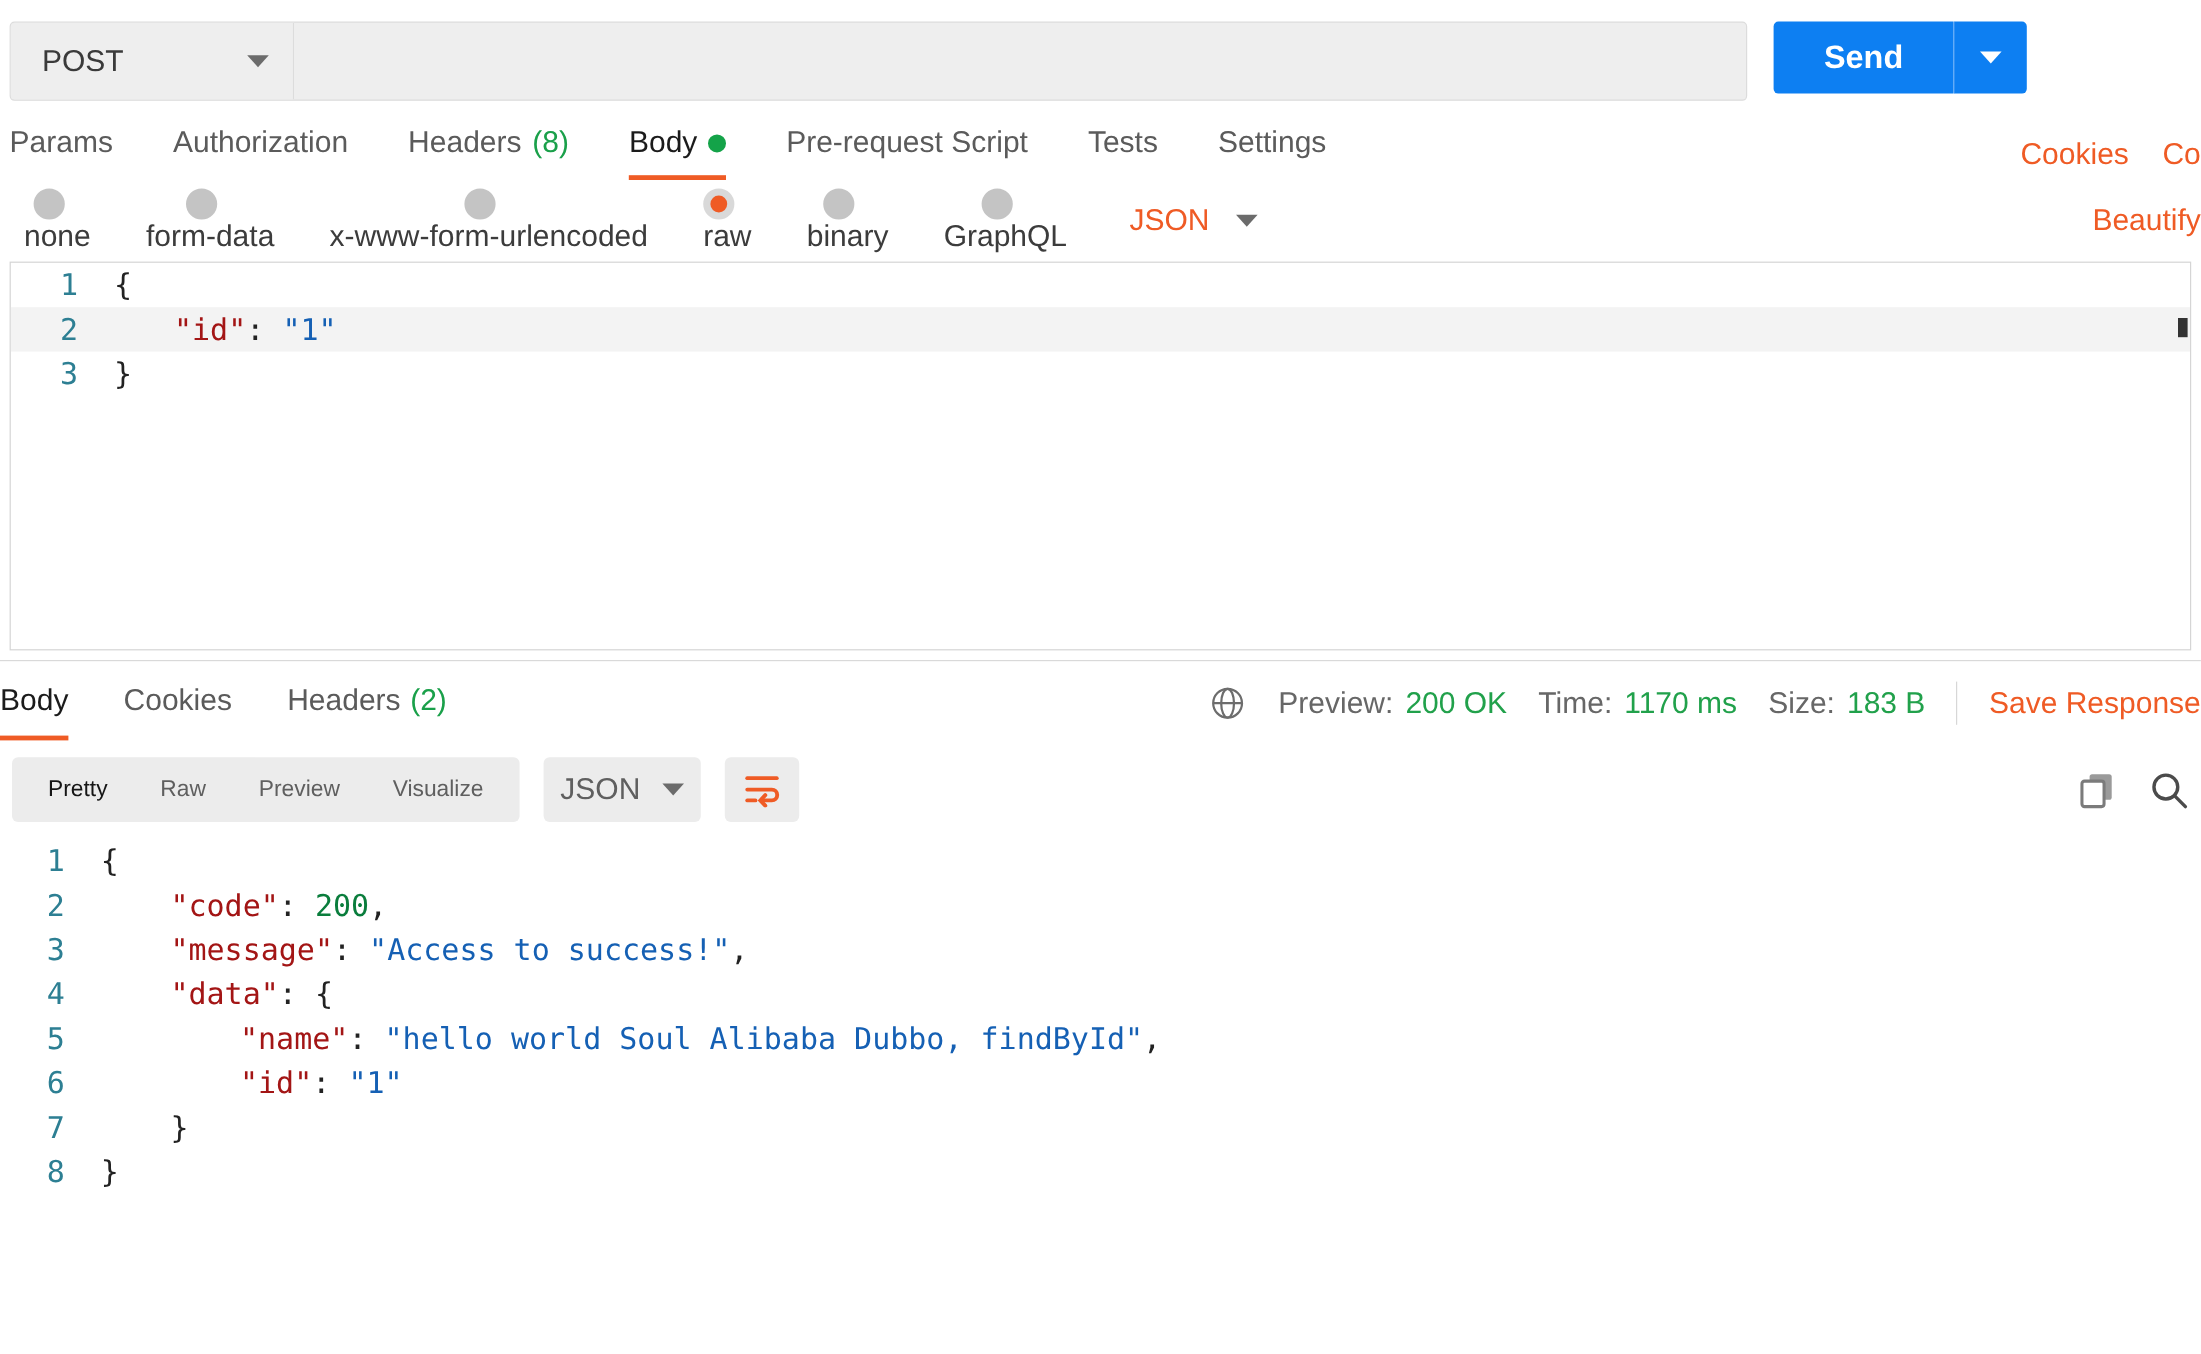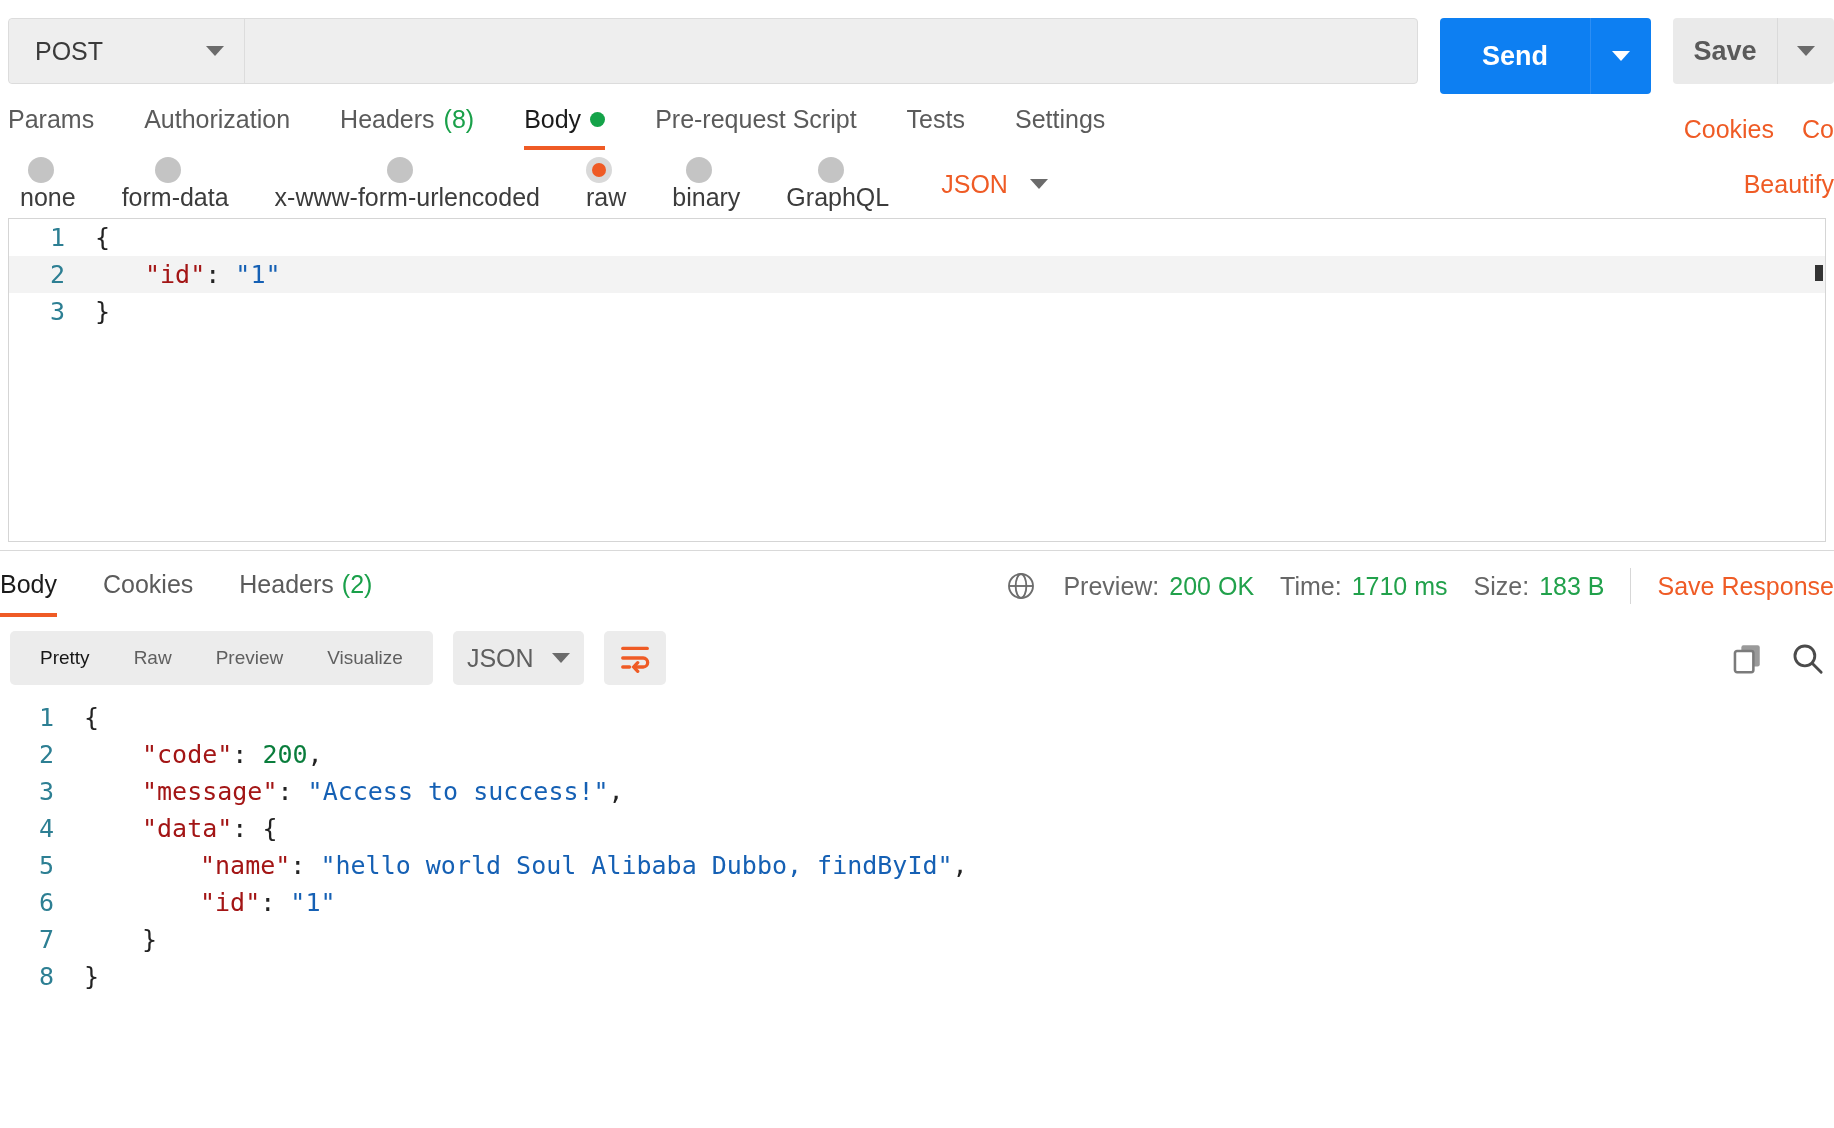--- a/index.html
+++ b/index.html
@@ -58,21 +58,21 @@
     font-size:25px;
     color:#3c3c3c;
     background:#eeeeee;
     border-radius:0 4px 4px 0;
     cursor:text;
     overflow:hidden;white-space:nowrap;
   }
   .send-group{
     display:flex;align-items:stretch;
     margin-left:22px;
-    height:76px;
+    height:60px;
   }
   .send-btn{
     background:#0d7ff2;
     color:#ffffff;
     font-size:27px;font-weight:bold;
     display:flex;align-items:center;justify-content:center;
     width:150px;
     border-radius:4px 0 0 4px;
     cursor:pointer;
   }
@@ -266,26 +266,20 @@
     <div class="method-url">
       <div class="method-sel">
         <span>POST</span>
         <span class="caret"></span>
       </div>
     </div>
     <div class="send-group">
       <div class="send-btn">Send</div>
       <div class="send-caret">
         <span class="caret white"></span>
-      </div>
-    </div>
-    <div class="save-group">
-      <div class="save-btn">Save</div>
-      <div class="save-caret">
-        <span class="caret"></span>
       </div>
     </div>
   </div>
 
   <div class="req-tabs" id="req-tabs">
       <div class="tab">
         <span>Params</span>
       </div>
       <div class="tab">
         <span>Authorization</span>
@@ -380,21 +374,21 @@
       </div>
     <div class="res-meta">
       <svg class="globe" viewBox="0 0 24 24" fill="none" stroke="#6d6d6d" stroke-width="1.4">
         <circle cx="12" cy="12" r="9"></circle>
         <ellipse cx="12" cy="12" rx="4" ry="9"></ellipse>
         <line x1="3" y1="12" x2="21" y2="12"></line>
       </svg>
       <span>Preview:</span>
       <span class="val" style="margin-left:-16px">200 OK</span>
       <span>Time:</span>
-      <span class="val" style="margin-left:-16px">1710 ms</span>
+      <span class="val" style="margin-left:-16px">1170 ms</span>
       <span>Size:</span>
       <span class="val" style="margin-left:-16px">183 B</span>
       <span class="divider-v"></span>
       <span class="linkish">Save Response</span>
     </div>
   </div>
 
   <div class="res-toolbar">
     <div class="seg" id="view-seg">
         <span class="item active">Pretty</span>

